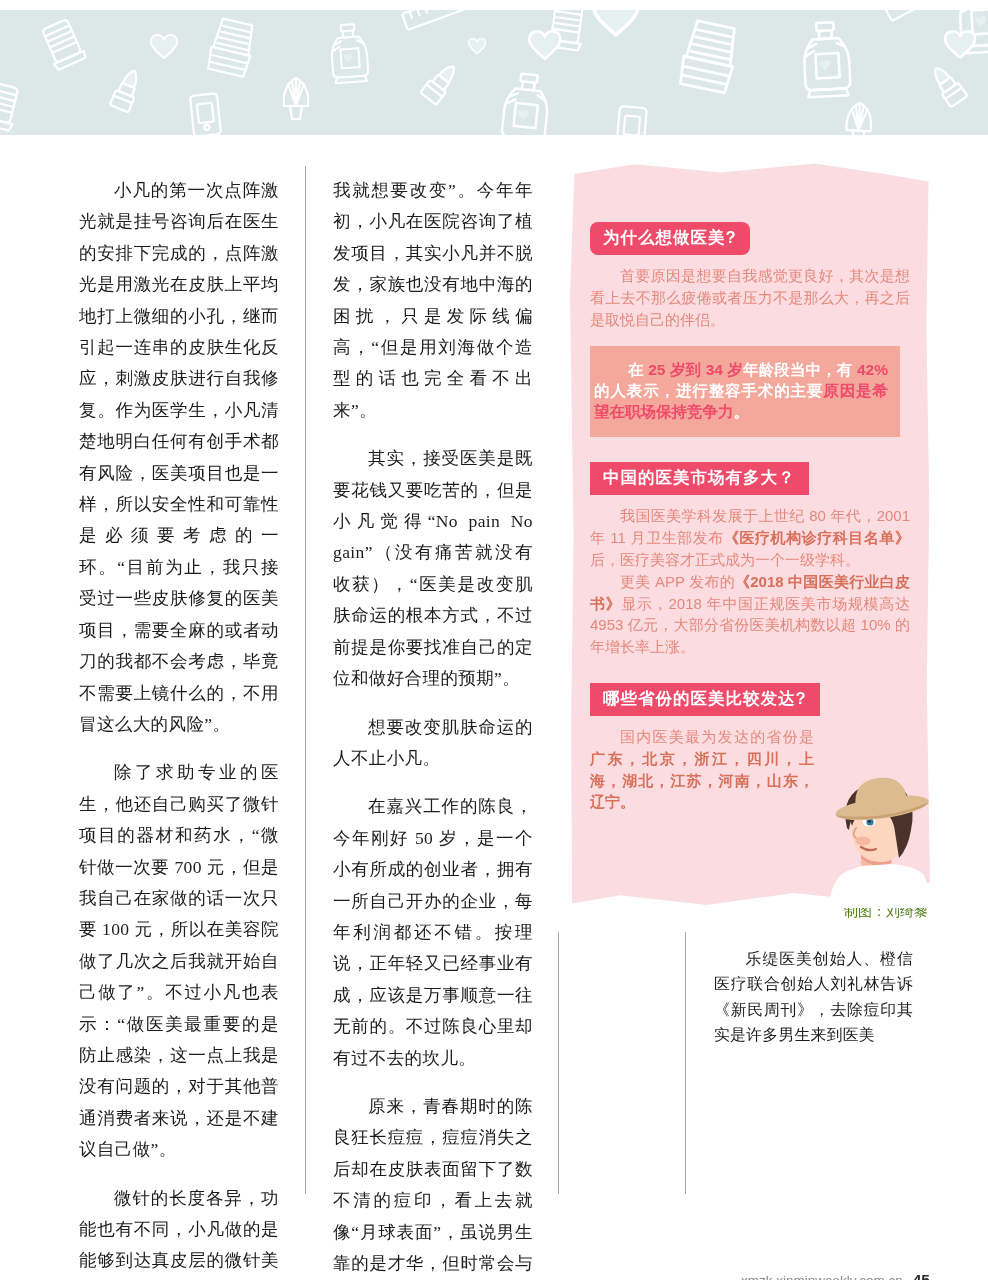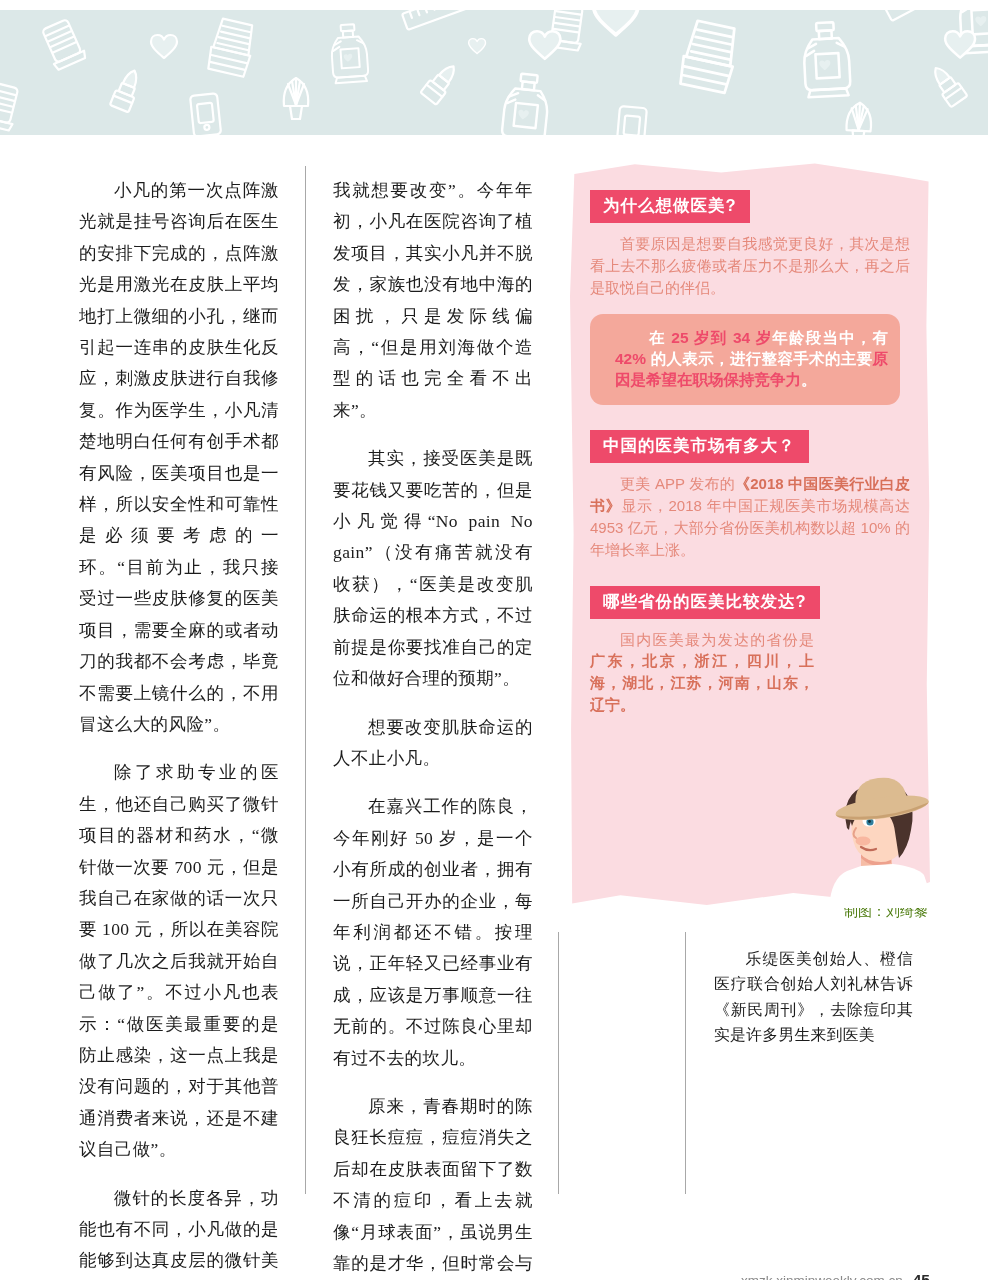--- a/index.html
+++ b/index.html
@@ -26,27 +26,27 @@
   .rule-2{left:558px;top:932px;height:262px;}
   .rule-3{left:685px;top:932px;height:262px;}
 
   
   .sidebar{position:absolute;left:570px;top:162px;width:360px;height:746px;background:#fbdce1;
            font-family:"Liberation Sans","DejaVu Sans",sans-serif;
            clip-path:polygon(1.2% 1.6%,18% 0.3%,42% 1.4%,68% 0.2%,90% 1.8%,99.6% 2.6%,99% 22%,99.8% 46%,99.1% 70%,100% 96.5%,86% 99.2%,62% 98%,38% 99.6%,14% 98.3%,0.6% 99.4%,0.3% 76%,1% 50%,0 18%);}
   .sidebar-content{padding:0 20px 10px 20px;}
   .badge{display:table;background:#ee4a6a;color:#ffffff;font-weight:bold;font-size:16.5px;
          padding:5px 13px 6px 13px;margin:25px 0 0 0;letter-spacing:1px;}
-  .badge:first-child{margin-top:28px;}
+  .badge:first-child{margin-top:60px;border-radius:8px;}
   .sb-para{margin:10px 0 0 0;font-size:15px;line-height:21.8px;color:#e5897b;
            text-indent:2em;text-align:justify;}
   .sb-para + .sb-para{margin-top:0;}
   .sb-para:last-child{max-width:224px;}
   .sb-bold{font-weight:bold;color:#d8705a;}
-  .hl-box{margin:16px 10px 0 0;background:#f4a89b;padding:13px 12px 15px 25px;border-radius:13px;}
+  .hl-box{margin:16px 10px 0 0;background:#f4a89b;padding:13px 12px 15px 4px;}
   .hl-para{margin:0;font-size:15.5px;line-height:21px;font-weight:bold;color:#ffffff;
            text-indent:2.2em;text-align:justify;}
   .hl-em{color:#ee4a6a;}
 
   .avatar{position:absolute;left:803px;top:772px;width:140px;height:136px;z-index:3;}
 
   .caption{position:absolute;left:700px;top:903px;width:228px;text-align:right;
            font-size:14px;color:#4d7c0f;font-family:"Liberation Sans","DejaVu Sans",sans-serif;}
 
   .footer{position:absolute;left:697px;top:1271px;width:233px;text-align:right;
@@ -173,20 +173,21 @@
     </div>
 
   <aside class="sidebar">
     <div class="sidebar-content">
         <div class="badge">为什么想做医美?</div>
         <p class="sb-para"><span class="sb-norm">首要原因是想要自我感觉更良好，其次是想看上去不那么疲倦或者压力不是那么大，再之后是取悦自己的伴侣。</span></p>
         <div class="hl-box">
           <p class="hl-para"><span class="hl-white">在 </span><span class="hl-em">25 岁到 34 岁</span><span class="hl-white">年龄段当中，有 </span><span class="hl-em">42%</span><span class="hl-white"> 的人表示，进行整容手术的主要</span><span class="hl-em">原因是希望在职场保持竞争力</span><span class="hl-white">。</span></p>
         </div>
         <div class="badge">中国的医美市场有多大？</div>
+        <p class="sb-para"><span class="sb-norm">我国医美学科发展于上世纪 80 年代，2001 年 11 月卫生部发布</span><span class="sb-bold">《医疗机构诊疗科目名单》</span><span class="sb-norm">后，医疗美容才正式成为一个一级学科。</span></p>
         <p class="sb-para"><span class="sb-norm">更美 APP 发布的</span><span class="sb-bold">《2018 中国医美行业白皮书》</span><span class="sb-norm">显示，2018 年中国正规医美市场规模高达 4953 亿元，大部分省份医美机构数以超 10% 的年增长率上涨。</span></p>
         <div class="badge">哪些省份的医美比较发达?</div>
         <p class="sb-para"><span class="sb-norm">国内医美最为发达的省份是</span><span class="sb-bold">广东，北京，浙江，四川，上海，湖北，江苏，河南，山东，辽宁。</span></p>
       </div>
   </aside>
 
   <svg class="avatar" viewBox="0 0 140 136">
     <path d="M58,82 L58,104 Q74,114 90,106 L88,78 Z" fill="#f6bda6"></path>
     <path d="M58,86 Q72,99 88,91 L88,78 L58,82 Z" fill="#eda18d"></path>
     <path d="M26,136 Q28,106 44,99 L58,94 L90,92 Q114,95 121,103 L132,136 Z" fill="#ffffff"></path>

